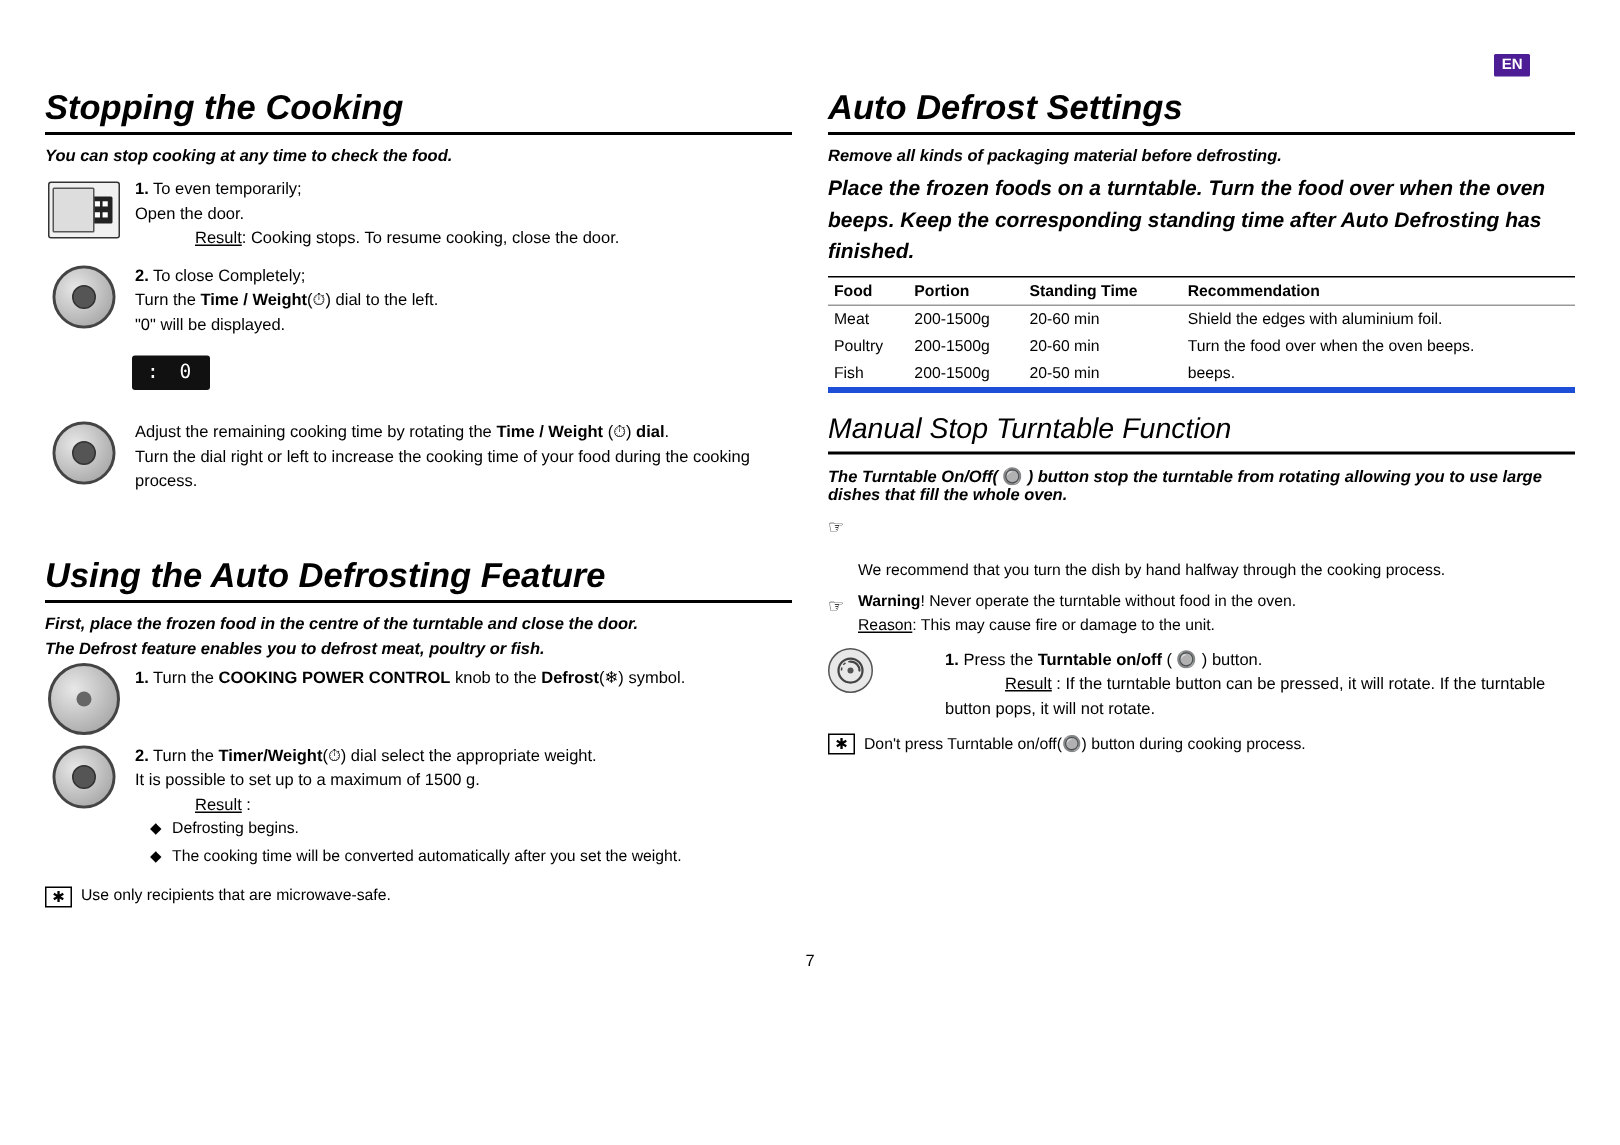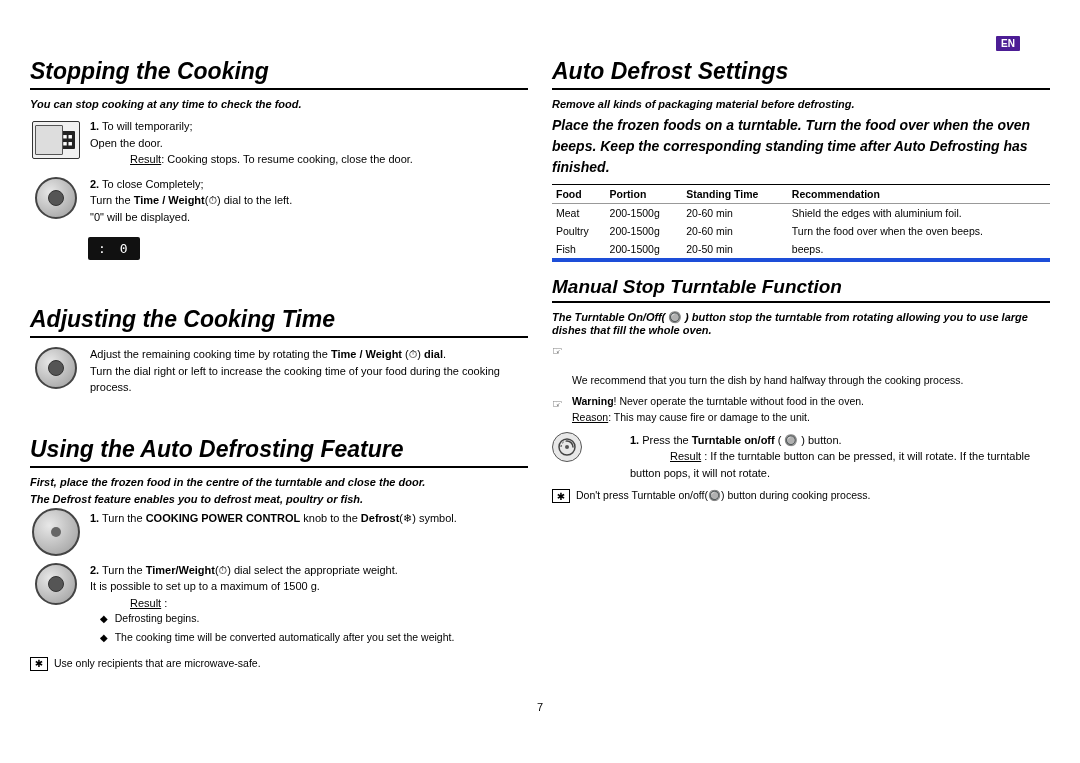--- a/index.html
+++ b/index.html
@@ -32,21 +32,21 @@
       font-style: italic;
       font-weight: bold;
       font-size: 23px;
       border-bottom: 2px solid #000;
       padding-bottom: 3px;
       margin-bottom: 8px;
       margin-top: 40px;
     }
     .section-title-large {
       font-style: italic;
-      font-weight: bold;
+      font-weight: normal;
       font-size: 19px;
       border-bottom: 2px solid #000;
       padding-bottom: 3px;
       margin-bottom: 8px;
     }
     .intro-text {
       font-style: italic;
       font-weight: bold;
       font-size: 11px;
       margin-bottom: 8px;
@@ -293,21 +293,21 @@
       
       <div class="step-row">
         <div class="step-icon">
           <div class="microwave-box">
             <div class="microwave-door"></div>
             <div class="microwave-screen">■■<br>■■</div>
           </div>
         </div>
         <div class="step-content">
           <span class="step-number">1.</span>
-          <span>To will temporarily;</span><br>
+          <span>To even temporarily;</span><br>
           <span>Open the door.</span><br>
           <span class="result-label">Result</span><span>: Cooking stops. To resume cooking, close the door.</span>
         </div>
       </div>
 
       
       <div class="step-row">
         <div class="step-icon">
           <div class="dial-icon">
             <div class="dial-inner"></div>
@@ -319,21 +319,20 @@
           <span>Turn the <strong>Time / Weight</strong>(⏱) dial to the left.</span><br>
           <span>"0" will be displayed.</span>
         </div>
       </div>
 
       
       <div class="display-box">: 0</div>
     </div>
 
     <div class="section">
-      <div class="section-title">Adjusting the Cooking Time</div>
 
       <div class="step-row">
         <div class="step-icon">
           <div class="dial-icon">
             <div class="dial-inner"></div>
           </div>
         </div>
         <div class="step-content">
           <span>Adjust the remaining cooking time by rotating the <strong>Time / Weight</strong> (⏱) <strong>dial</strong>.</span><br>
           <span>Turn the dial right or left to increase the cooking time of your food during the cooking process.</span>

